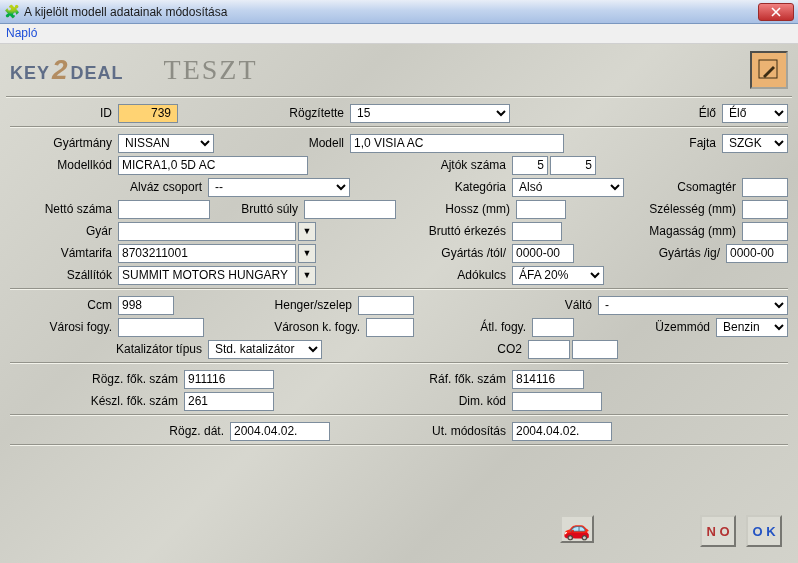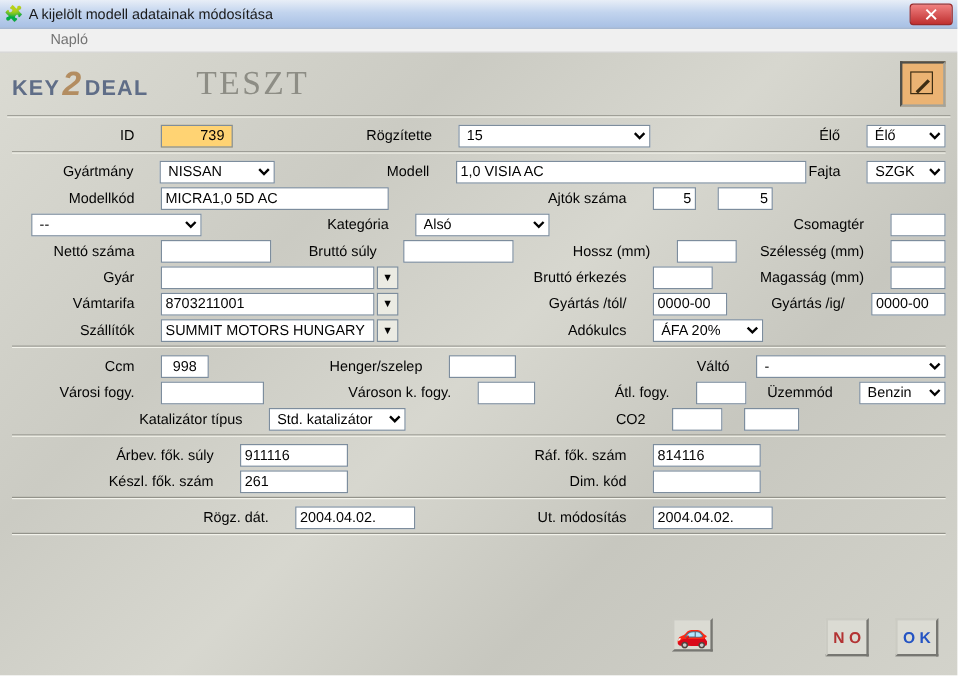--- a/index.html
+++ b/index.html
@@ -35,21 +35,21 @@
     display: flex; align-items: center; justify-content: center;
     font-weight: bold; font-size: 10px;
     cursor: pointer;
   }
   .menubar {
     height: 20px;
     background: #f0f0f0;
     padding: 2px 6px;
     border-bottom: 1px solid #d0d0d0;
   }
-  .menu-item { color: #737373; cursor: pointer; font-size: 12px; margin-left: 36px; }
+  .menu-item { color: #1d4ed8; cursor: pointer; font-size: 12px; }
 
   .client {
     position: relative;
     background: linear-gradient(135deg, #d8d8d0, #c8c8c0 30%, #d4d4cc 50%, #c4c4bc 70%, #d0d0c8);
     height: 519px;
     padding: 6px;
   }
   .marble-text { filter: contrast(0.98) brightness(1.02); }
 
   .header-row {
@@ -94,21 +94,20 @@
     color: #000;
     white-space: nowrap;
   }
   .fld, .sel {
     background: #fff;
     border: 1px solid #7a8a9a;
     height: 19px;
     padding: 1px 3px;
     font-size: 12px;
     font-family: inherit;
-    margin-left: 16px;
   }
   .sel { padding: 0 0 0 2px; }
   .fld.id-val {
     background: #ffd070;
     text-align: right;
     padding-right: 6px;
     font-weight: normal;
   }
   .dn-btn {
     width: 18px; height: 19px;
@@ -117,21 +116,21 @@
     display: inline-flex; align-items: center; justify-content: center;
     font-size: 9px; color: #000;
     cursor: pointer;
   }
 
   .footer-btns {
     position: absolute;
     bottom: 16px;
     right: 16px;
     display: flex;
-    gap: 22px;
+    gap: 10px;
   }
   .car-btn {
     position: absolute;
     bottom: 20px;
     left: 560px;
   }
   .big-btn {
     width: 36px; height: 32px;
     border: 2px outset #c8c8c0;
     background: #d8d8d0;
@@ -187,34 +186,35 @@
       <span class="lbl" style="flex:1">Élő</span>
       <select class="sel hl" style="width:66px"><option>Élő</option></select>
     </div>
 
     <hr class="sep">
 
     <div class="row">
       <span class="lbl" style="width:106px">Gyártmány</span>
       <select class="sel" style="width:96px"><option>NISSAN</option></select>
       <span class="lbl" style="width:132px">Modell</span>
-      <input class="fld" style="width: 294px;" value="1,0 VISIA AC">
+      <input class="fld" style="width: 214px;" value="1,0 VISIA AC">
       <span class="lbl" style="flex:1">Fajta</span>
       <select class="sel" style="width:66px"><option>SZGK</option></select>
     </div>
 
     <div class="row">
       <span class="lbl" style="width:106px">Modellkód</span>
       <input class="fld" style="width: 190px;" value="MICRA1,0 5D AC">
       <span class="lbl" style="width:200px">Ajtók száma</span>
       <input class="fld" style="width: 36px; text-align: right;" value="5">
       <input class="fld" style="width: 46px; text-align: right;" value="5">
     </div>
 
     <div class="row">
+      <span class="lbl" style="width:196px">Alváz csoport</span>
       <select class="sel" style="width:142px"><option>--</option></select>
       <span class="lbl" style="width:158px">Kategória</span>
       <select class="sel" style="width:112px"><option>Alsó</option></select>
       <span class="lbl" style="flex:1">Csomagtér</span>
       <input class="fld" style="width: 46px;" value="">
     </div>
 
     <div class="row">
       <span class="lbl" style="width:106px">Nettó száma</span>
       <input class="fld" style="width: 92px;" value="">
@@ -252,21 +252,21 @@
       <span class="dn-btn">▼</span>
       <span class="lbl" style="width:192px">Adókulcs</span>
       <select class="sel" style="width:92px"><option>ÁFA 20%</option></select>
       <span style="flex:1"></span>
     </div>
 
     <hr class="sep">
 
     <div class="row">
       <span class="lbl" style="width:106px">Ccm</span>
-      <input class="fld" style="width: 40px; text-align: center;" value="998">
+      <input class="fld" style="width: 56px; text-align: left;" value="998">
       <span class="lbl" style="width:180px">Henger/szelep</span>
       <input class="fld" style="width: 56px;" value="">
       <span class="lbl" style="width:180px">Váltó</span>
       <select class="sel" style="flex:1"><option>-</option></select>
     </div>
 
 
     <div class="row">
       <span class="lbl" style="width:106px">Városi  fogy.</span>
       <input class="fld" style="width: 86px;" value="">
@@ -282,24 +282,24 @@
       <span class="lbl" style="width:196px">Katalizátor típus</span>
       <select class="sel" style="width:114px"><option>Std. katalizátor</option></select>
       <span class="lbl" style="width:202px">CO2</span>
       <input class="fld" style="width: 42px;" value="">
       <input class="fld" style="width: 46px;" value="">
     </div>
 
     <hr class="sep">
 
     <div class="row">
-      <span class="lbl" style="width:172px">Árbev. fők. súly</span>
+      <span class="lbl" style="width:172px">Rögz. fők. szám</span>
       <input class="fld" style="width: 90px;" value="911116">
       <span class="lbl" style="width:234px">Ráf. fők. szám</span>
-      <input class="fld" style="width: 90px;" value="814116">
+      <input class="fld" style="width: 72px;" value="814116">
       <span style="flex:1"></span>
     </div>
 
     <div class="row">
       <span class="lbl" style="width:172px">Készl. fők. szám</span>
       <input class="fld" style="width: 90px;" value="261">
       <span class="lbl" style="width:234px">Dim. kód</span>
       <input class="fld" style="width: 90px;" value="">
       <span style="flex:1"></span>
     </div>

